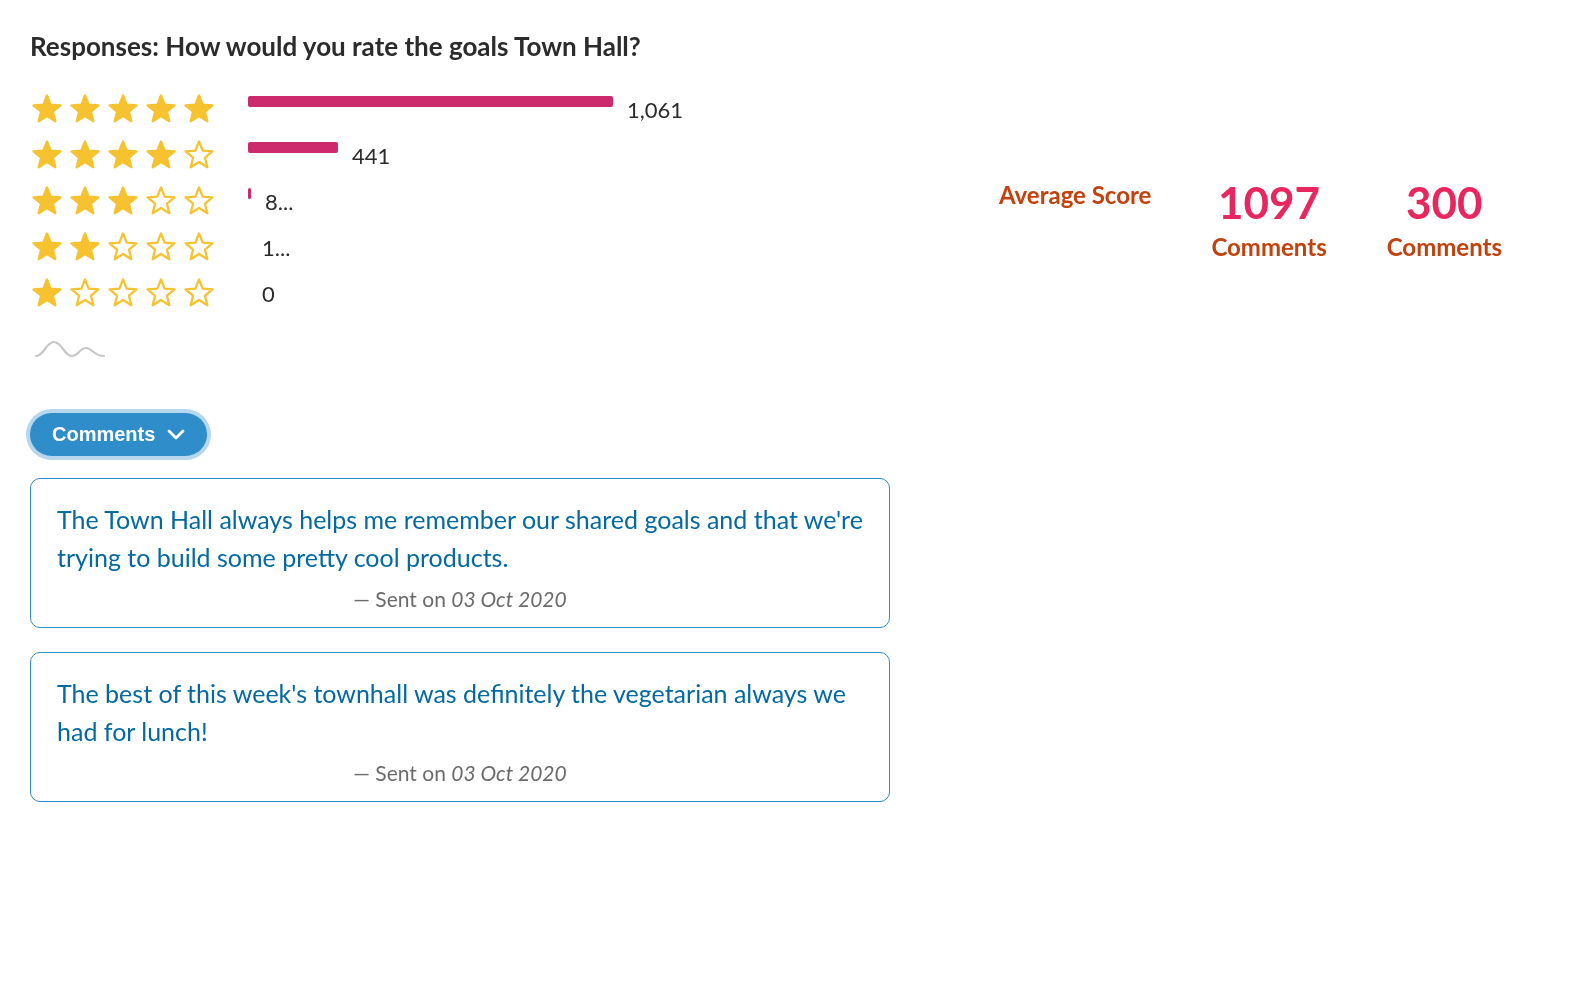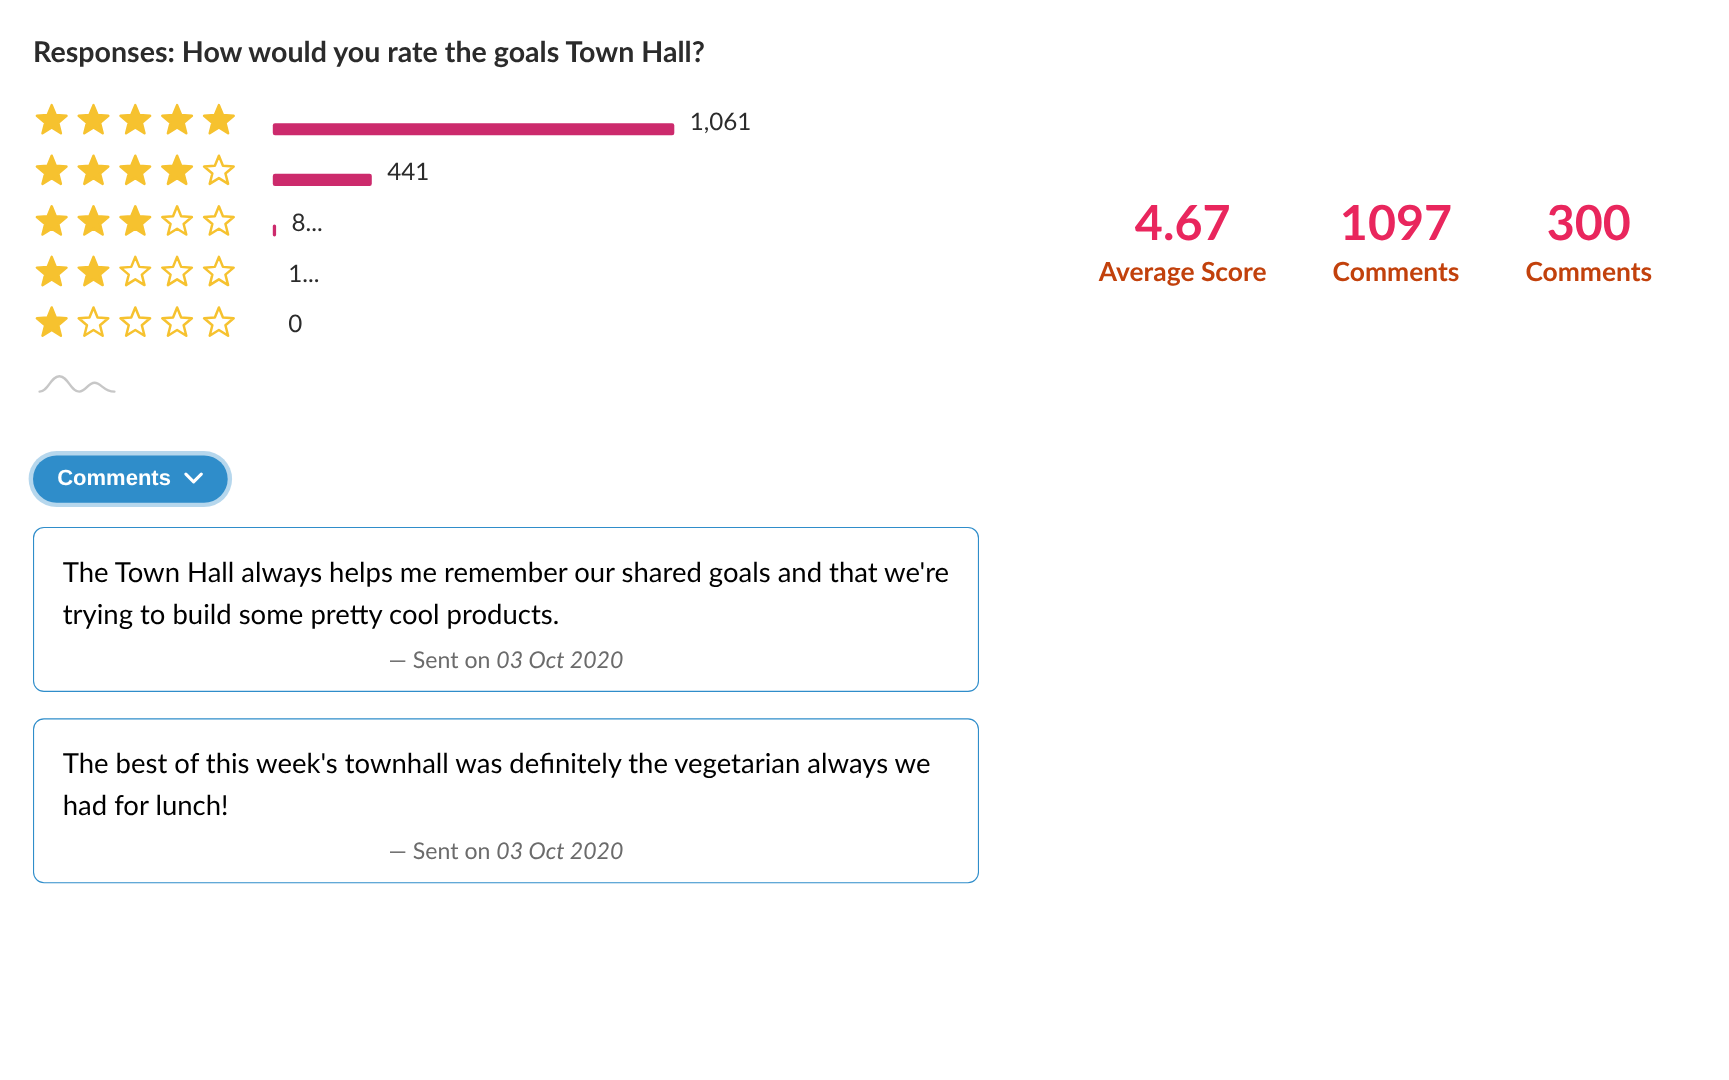--- a/index.html
+++ b/index.html
@@ -35,21 +35,21 @@
     display: flex;
     gap: 4px;
     width: 200px;
   }
   .star-icon {
     width: 34px;
     height: 34px;
   }
   .bar-area {
     display: flex;
-    align-items: flex-end;
+    align-items: flex-start;
     margin-left: 18px;
   }
   .bar {
     height: 11px;
     background: #cc2a6c;
     border-radius: 2px;
   }
   .bar-label {
     font-size: 22px;
     font-weight: 400;
@@ -104,21 +104,21 @@
     width: 860px;
   }
   .comment-card {
     border: 1.5px solid #2f8dca;
     border-radius: 10px;
     padding: 22px 26px 16px 26px;
     margin-bottom: 24px;
   }
   .comment-text {
     font-size: 25px;
-    color: #000000;
+    color: #0369a1;
     line-height: 1.5;
   }
   .comment-meta {
     text-align: center;
     font-size: 21px;
     color: #6b6b6b;
     margin-top: 10px;
   }
   .comment-meta .dash { color: #6b6b6b; }
   .comment-meta .sent { color: #6b6b6b; }
@@ -252,21 +252,20 @@
         </div>
       <div class="mini-chart">
         <svg width="72" height="24" viewBox="0 0 72 24">
           <path d="M2 20 C 10 20, 12 6, 20 6 C 28 6, 30 20, 38 20 C 44 20, 46 12, 52 12 C 58 12, 60 20, 70 20" stroke="#c7c7c7" stroke-width="2.2" fill="none" stroke-linecap="round"></path>
         </svg>
       </div>
     </div>
 
     <div class="stats">
       <div class="stat">
-        <div class="stat-value">4.67</div>
         <div class="stat-label">Average Score</div>
       </div>
       <div class="stat">
         <div class="stat-value">1097</div>
         <div class="stat-label">Comments</div>
       </div>
       <div class="stat">
         <div class="stat-value">300</div>
         <div class="stat-label">Comments</div>
       </div>

